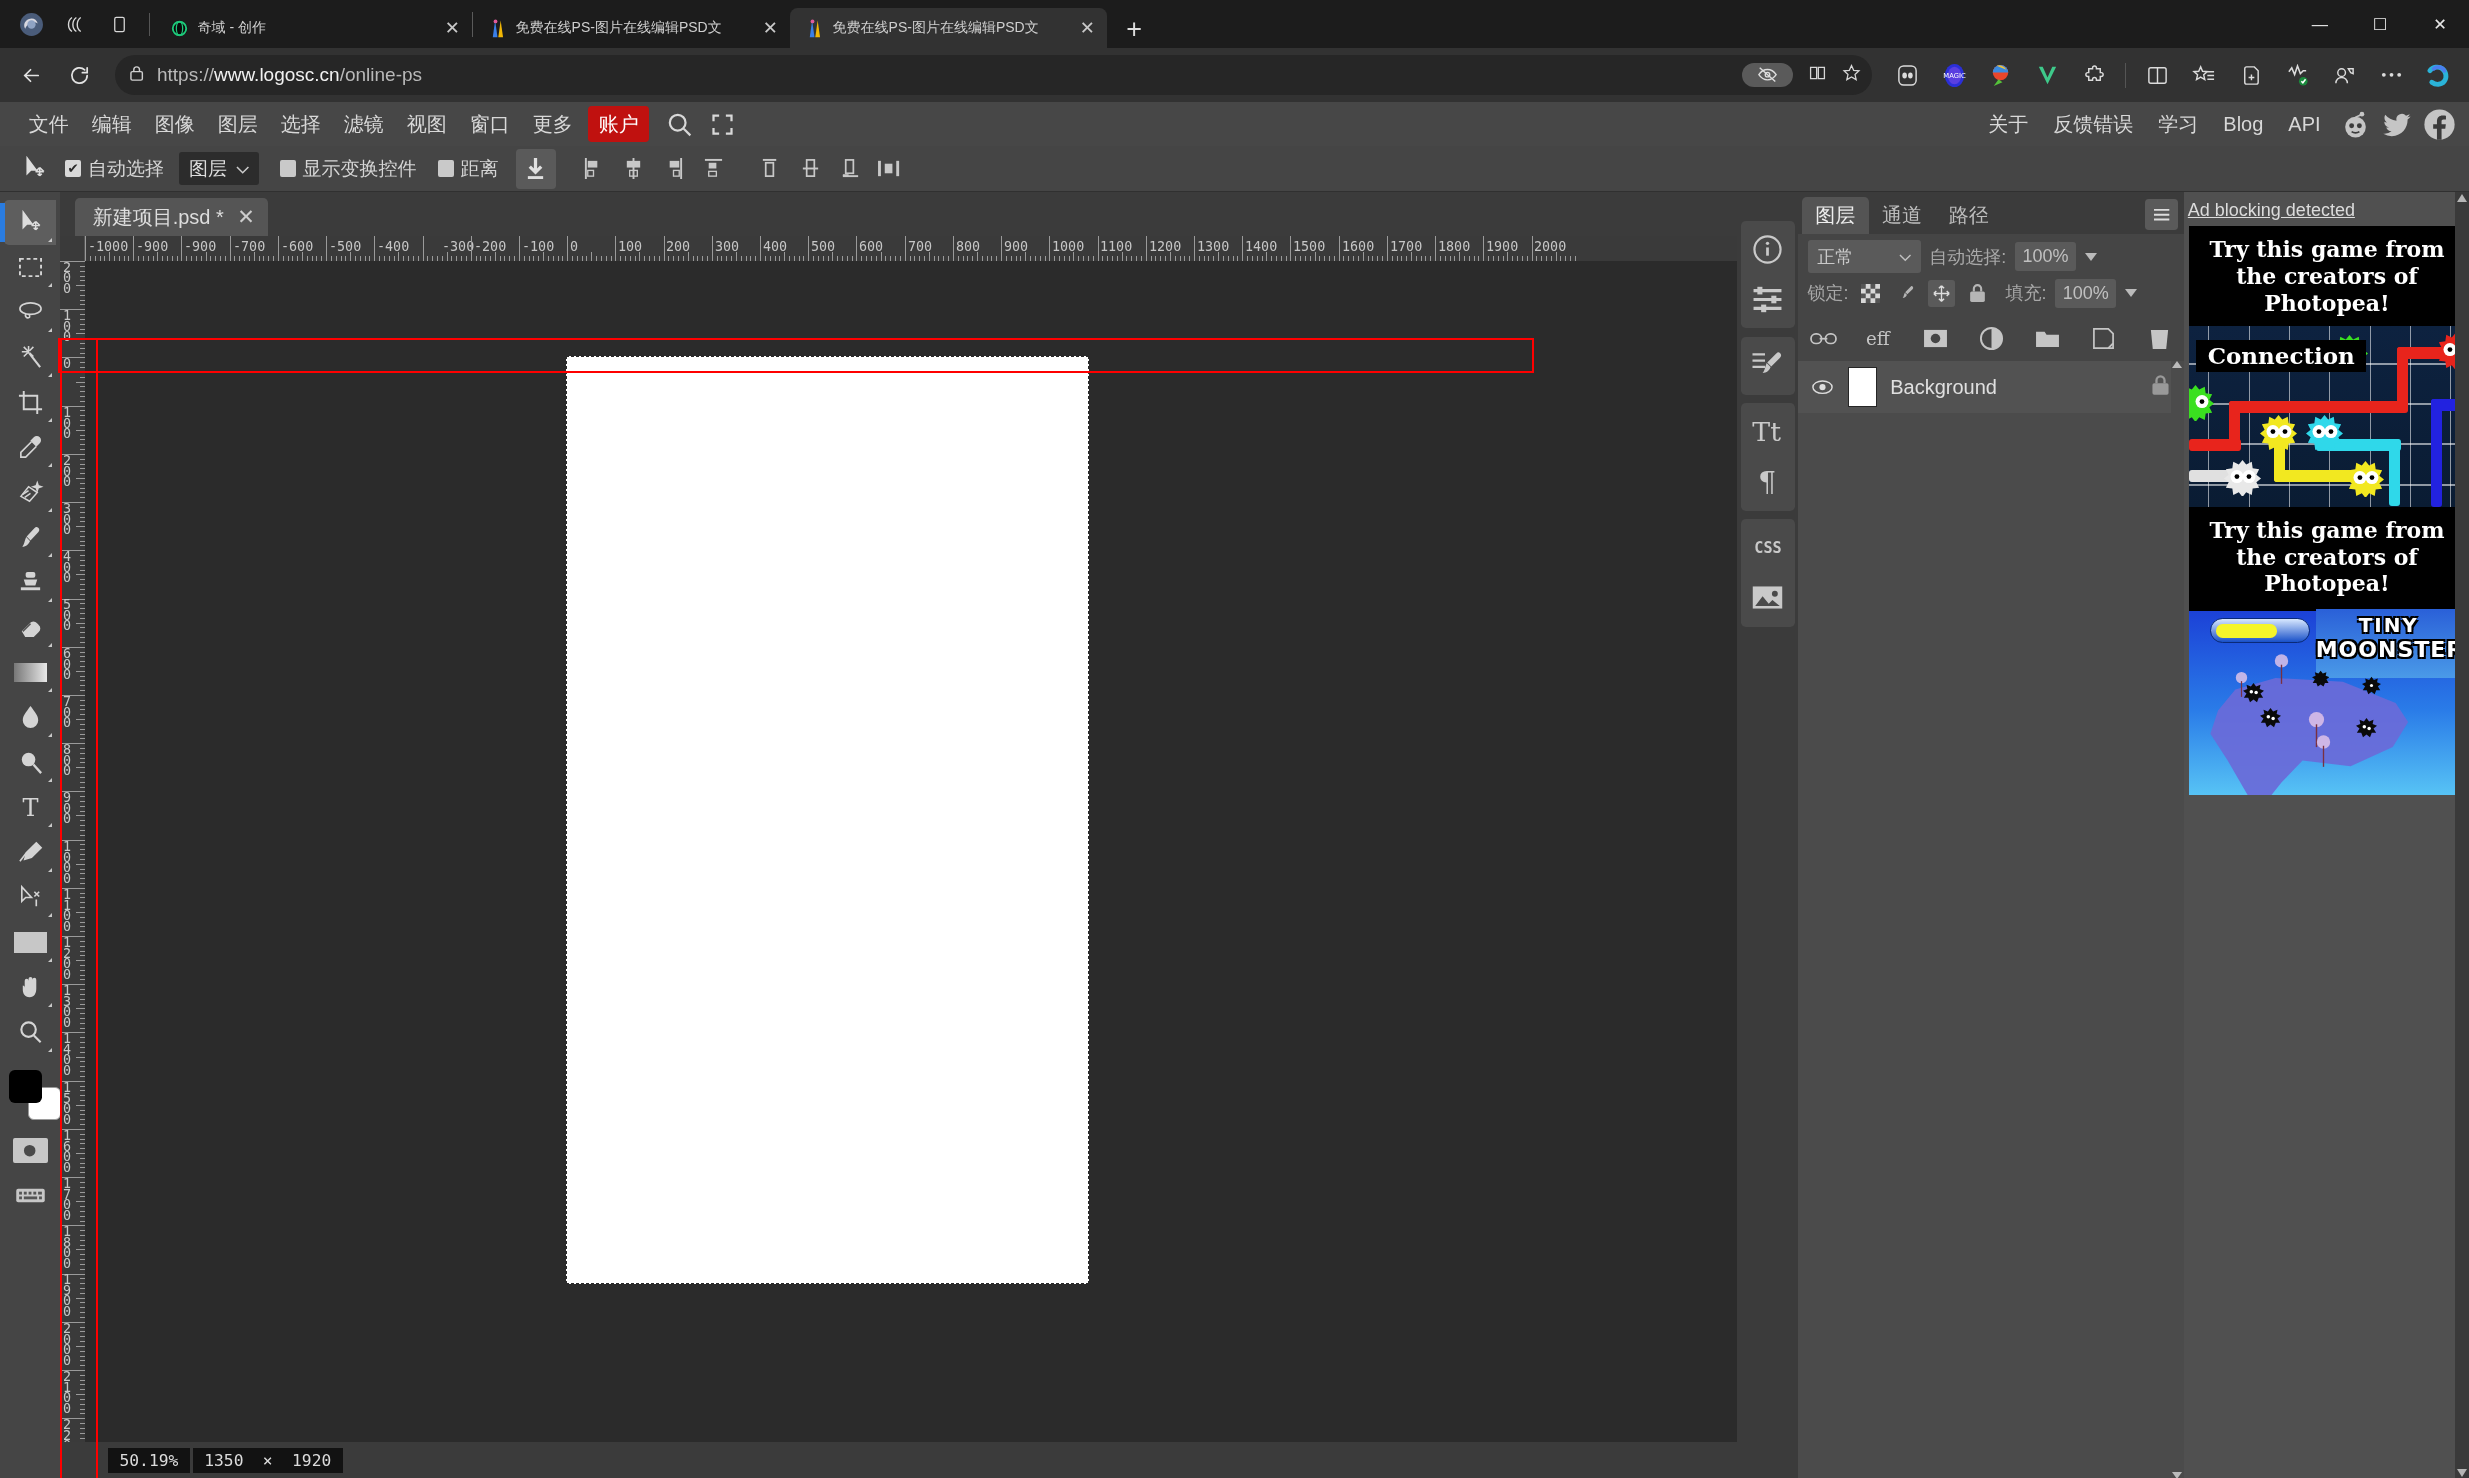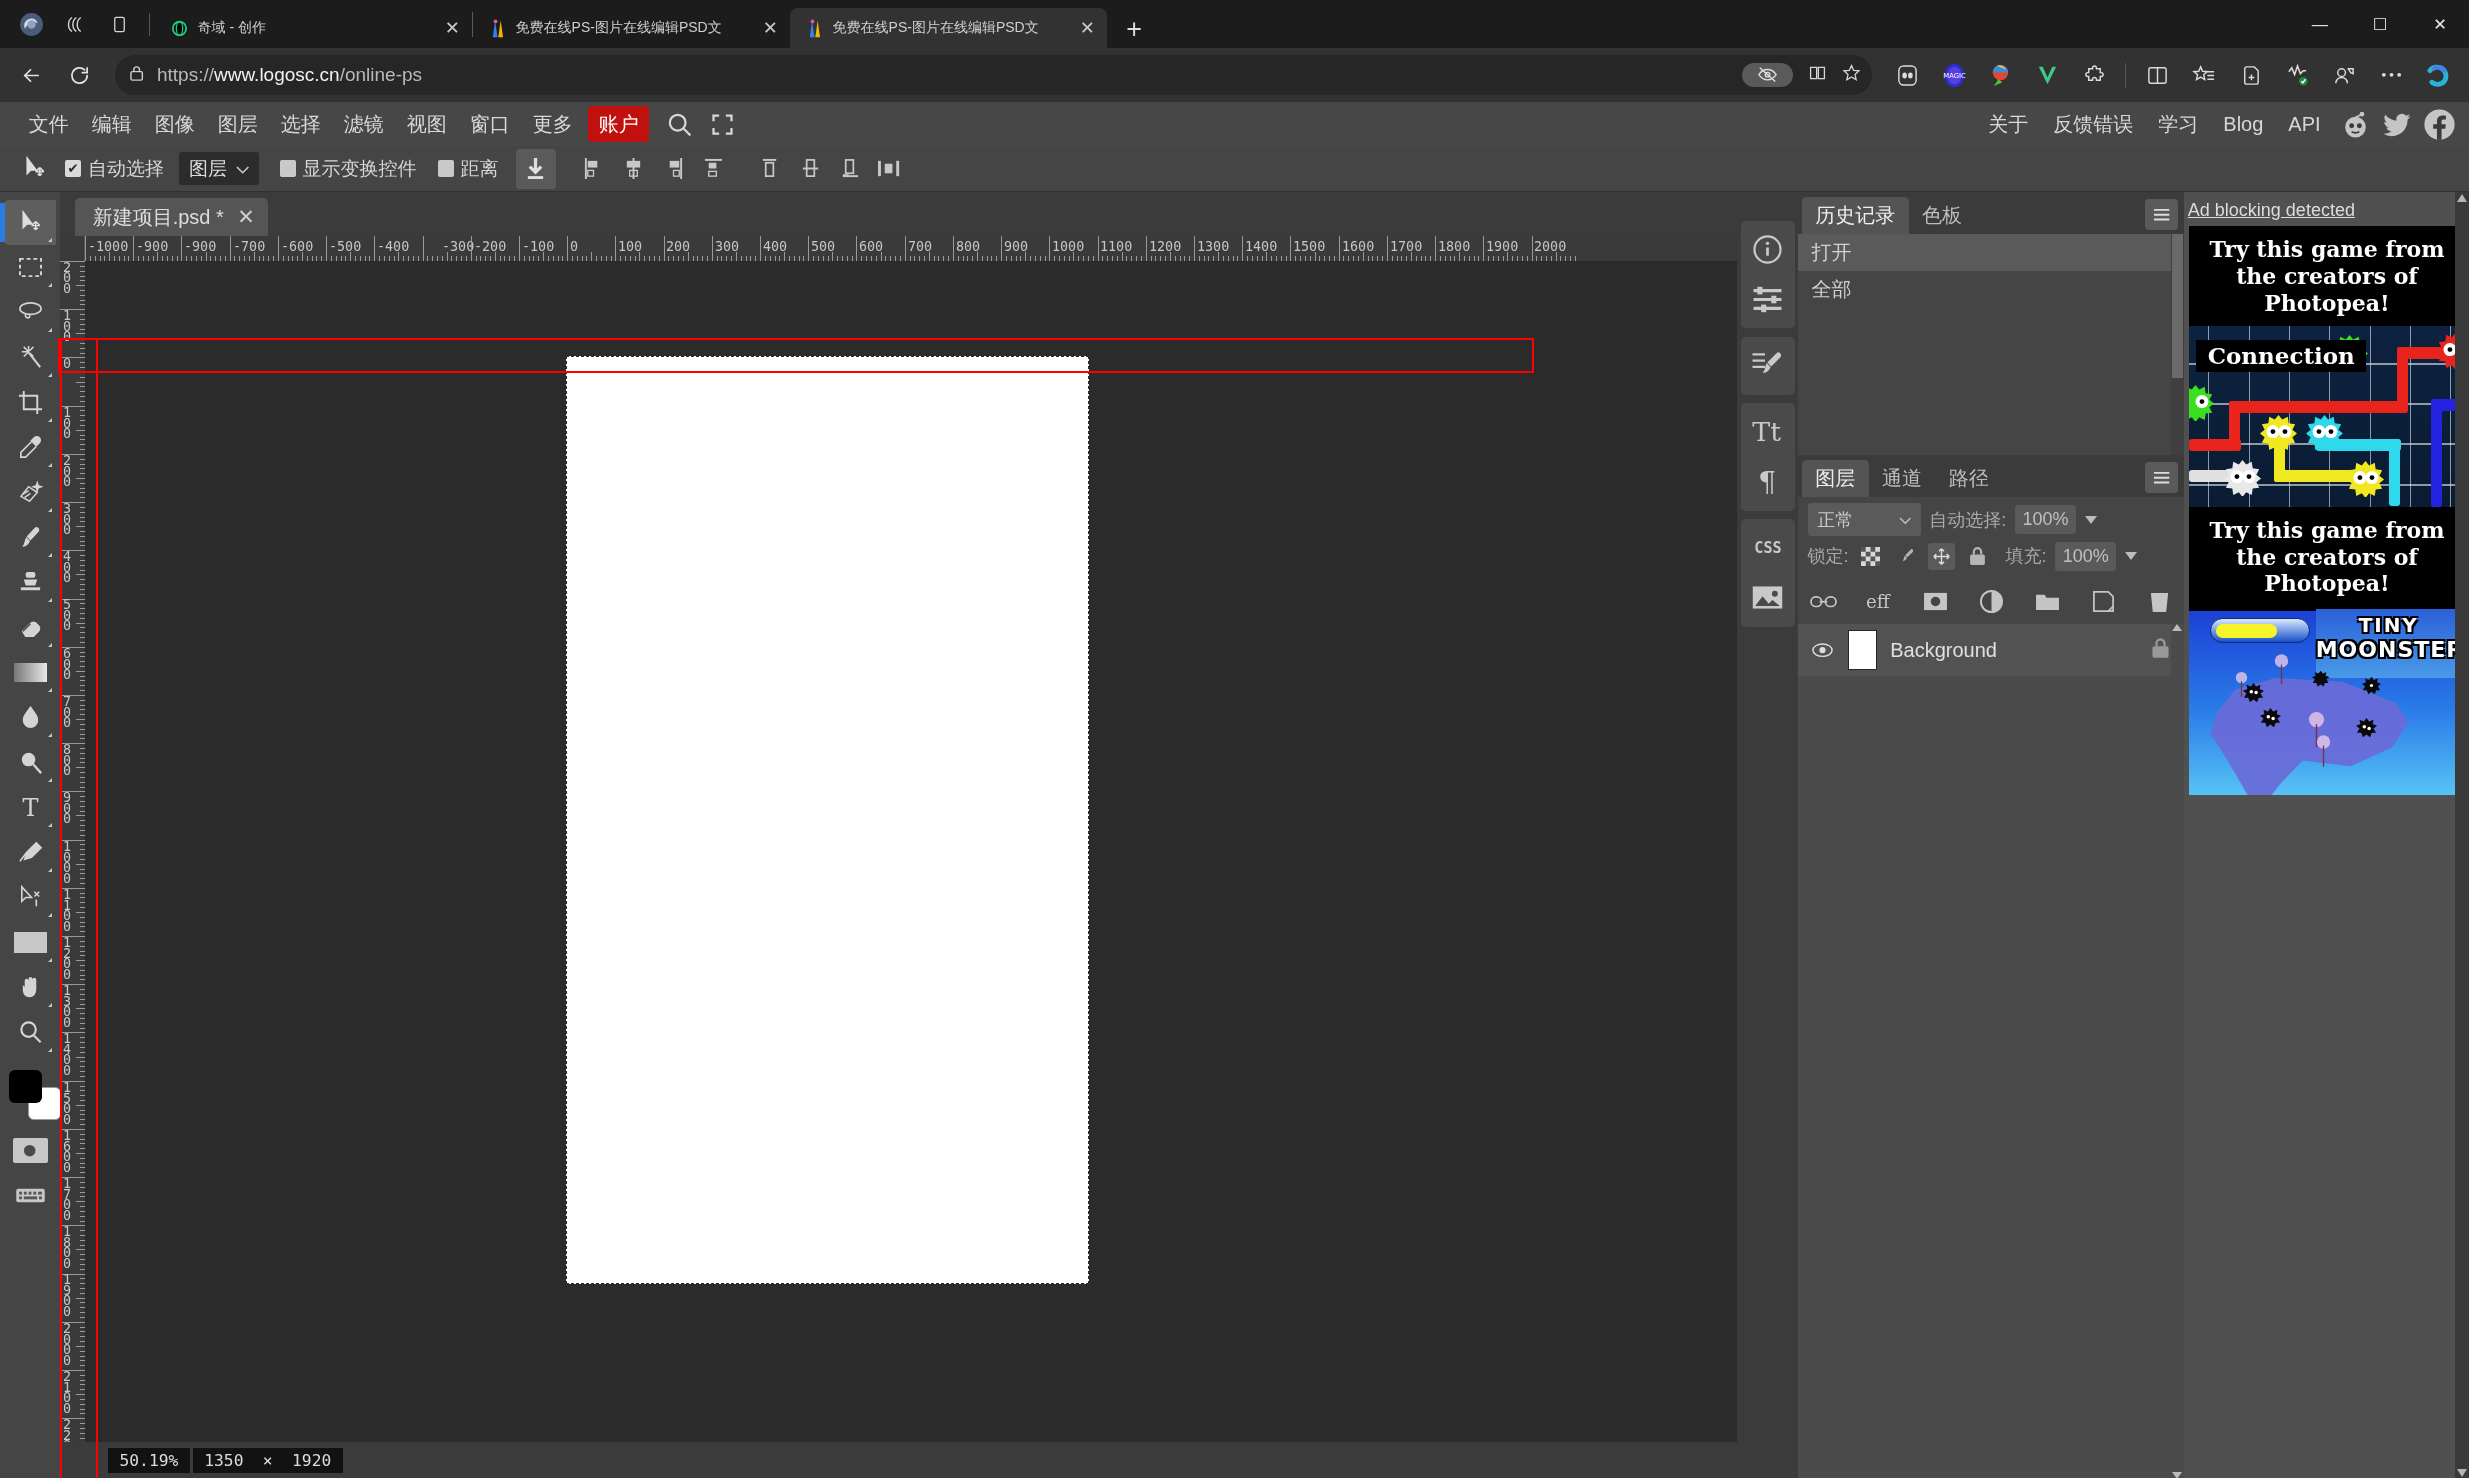--- a/index.html
+++ b/index.html
@@ -1376,40 +1376,20 @@
               <rect x="1" y="2" width="24" height="18" fill="#c9c9c9"></rect>
               <circle cx="19" cy="8" r="2.4" fill="#4a4a4a"></circle>
               <path d="M3 18l6-8 5 6 3-3 6 5z" fill="#4a4a4a"></path>
             </svg>
         </div>
       </div>
     </div>
 
     <div id="rightpanels">
 
-      <div class="panel">
-        <div class="panel-tabs">
-          <div class="ptab active">历史记录</div>
-          <div class="ptab">色板</div>
-          <div class="panel-menu">
-            <svg width="17.3" height="13.4" viewBox="0 0 18 14">
-                <g stroke="#ddd" stroke-width="2">
-                  <path d="M1 2h16M1 7h16M1 12h16"></path>
-                </g>
-              </svg>
-          </div>
-        </div>
-        <div id="history-body">
-          <div class="hist-item sel">打开</div>
-          <div class="hist-item">全部</div>
-          <div class="scrollbar-v">
-            <div class="scrollbar-thumb" style="top:0;height:144px;"></div>
-          </div>
-        </div>
-      </div>
 
       <div class="panel" id="layers-panel">
         <div class="panel-tabs">
           <div class="ptab active">图层</div>
           <div class="ptab">通道</div>
           <div class="ptab">路径</div>
           <div class="panel-menu">
             <svg width="17.3" height="13.4" viewBox="0 0 18 14">
                 <g stroke="#ddd" stroke-width="2">
                   <path d="M1 2h16M1 7h16M1 12h16"></path>

